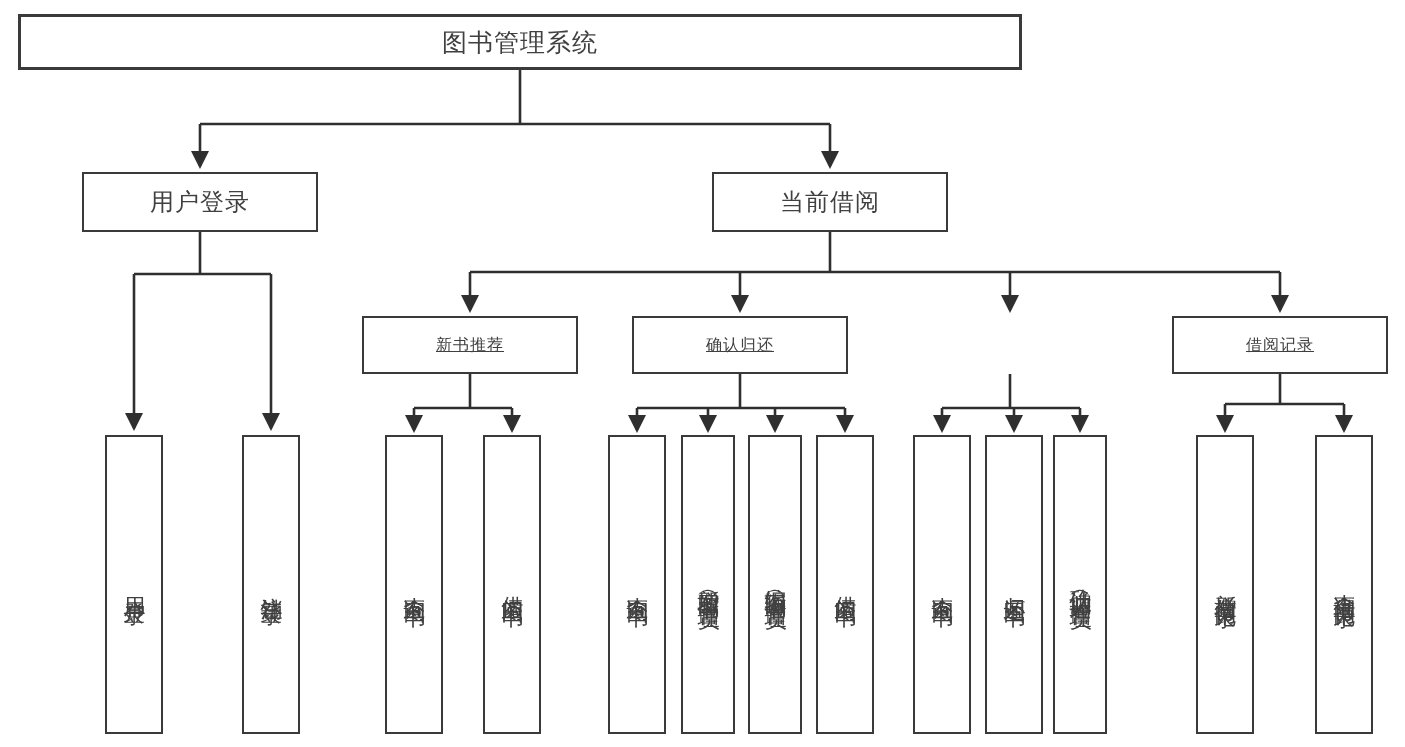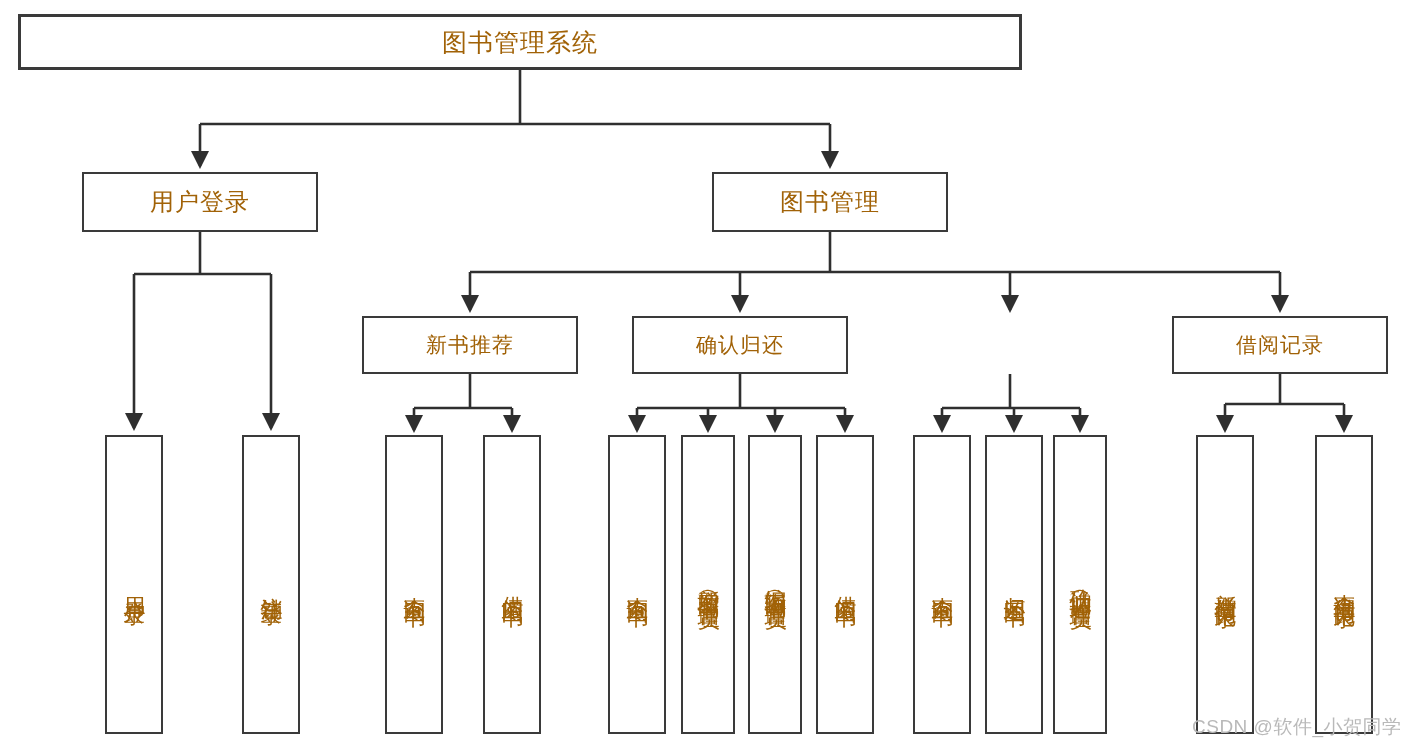--- a/index.html
+++ b/index.html
@@ -26,35 +26,35 @@
     pointer-events: none;
   }
   .node {
     position: absolute;
     box-sizing: border-box;
     background: #ffffff;
     border: 2px solid #3a3a3a;
     display: flex;
     align-items: center;
     justify-content: center;
-    color: #a16207;
+    color: #404040;
   }
   .node.root {
     border-width: 3px;
   }
   .node-label {
     display: block;
     text-align: center;
     line-height: 1.32;
     letter-spacing: 1px;
     white-space: nowrap;
   }
   .node.root .node-label { font-size: 25px; }
   .node.level2 .node-label { font-size: 24px; }
-  .node.level3 .node-label { font-size: 21px; }
+  .node.level3 .node-label { font-size: 16px; text-decoration: underline; }
   .node.leaf {
     align-items: center;
     justify-content: center;
   }
   .node.leaf .node-label {
     writing-mode: vertical-rl;
     text-orientation: upright;
     font-size: 22px;
     line-height: 1.22;
     letter-spacing: 3px;
@@ -126,21 +126,21 @@
   </svg>
 
   <div class="node root" style="left:18px; top:14px; width:1004px; height:56px;">
     <span class="node-label">图书管理系统</span>
   </div>
 
   <div class="node level2" style="left:82px; top:172px; width:236px; height:60px;">
     <span class="node-label">用户登录</span>
   </div>
   <div class="node level2" style="left:712px; top:172px; width:236px; height:60px;">
-    <span class="node-label">图书管理</span>
+    <span class="node-label">当前借阅</span>
   </div>
 
   <div class="node level3" style="left:362px; top:316px; width:216px; height:58px;">
     <span class="node-label">新书推荐</span>
   </div>
   <div class="node level3" style="left:632px; top:316px; width:216px; height:58px;">
     <span class="node-label">确认归还</span>
   </div>
   <div class="node level3" style="left:1172px; top:316px; width:216px; height:58px;align-items:center;">
     <span class="node-label">借阅记录</span>
@@ -179,15 +179,14 @@
   <div class="node leaf" style="left:1053px; top:435px; width:54px; height:299px;">
     <span class="node-label">确认归还（管理员）</span>
   </div>
   <div class="node leaf" style="left:1196px; top:435px; width:58px; height:299px;">
     <span class="node-label">新增借阅记录</span>
   </div>
   <div class="node leaf" style="left:1315px; top:435px; width:58px; height:299px;">
     <span class="node-label">查询借阅记录</span>
   </div>
 
-  <div class="watermark" style="left:1192px; top:714px;">CSDN @软件_小贺同学</div>
 
 </div>
 
 </body></html>

